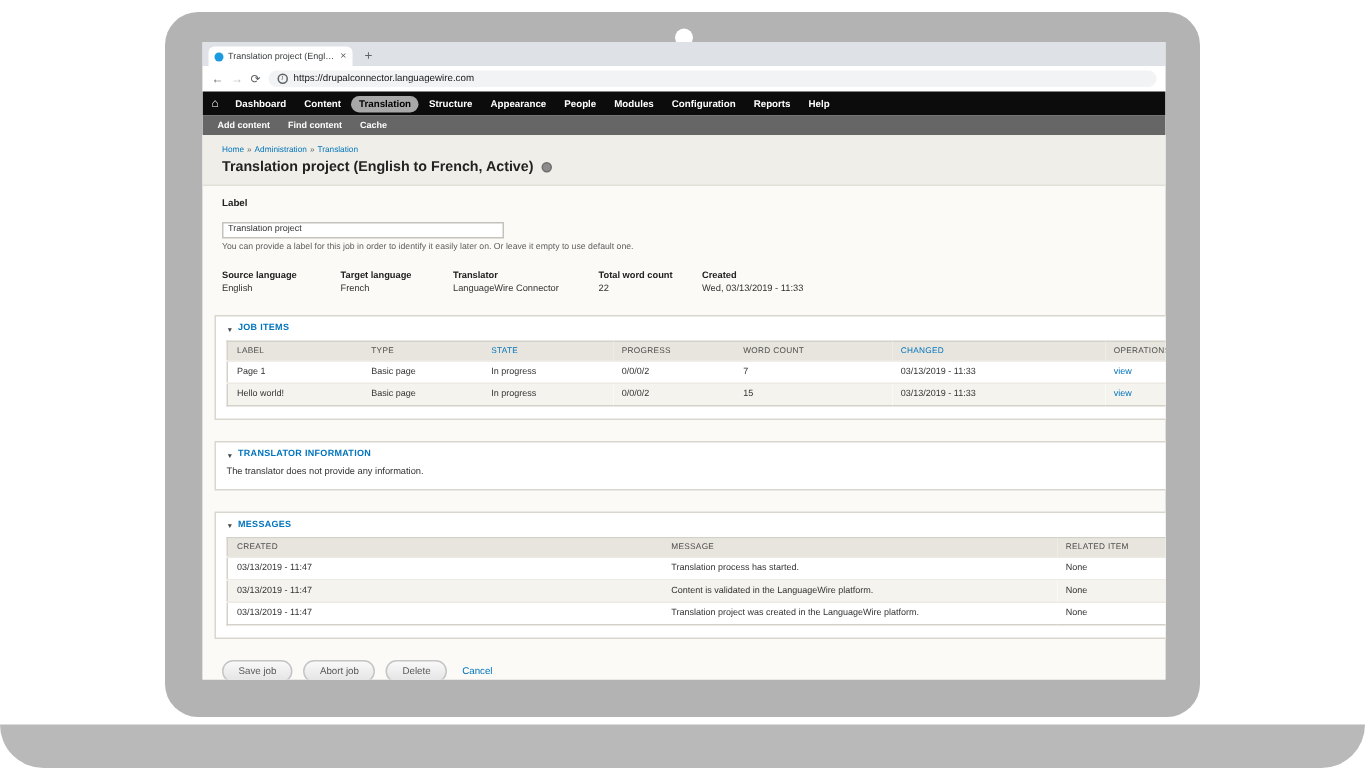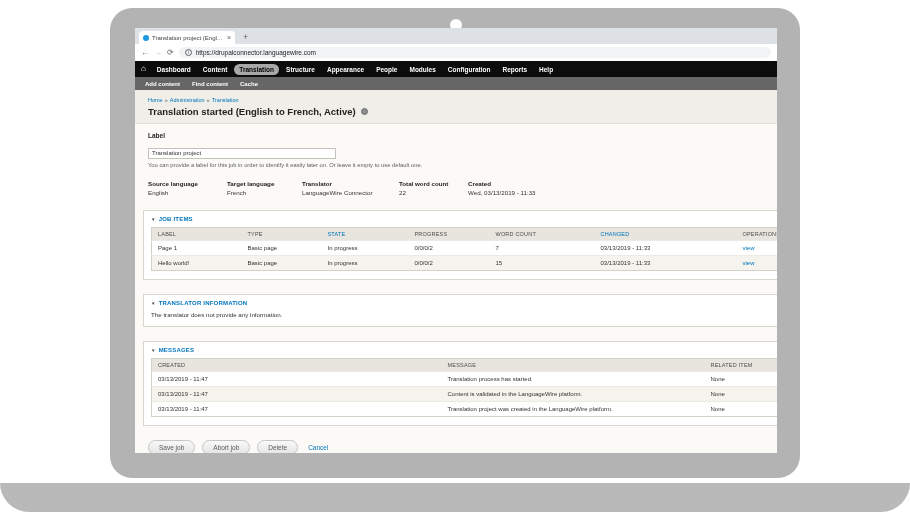--- a/index.html
+++ b/index.html
@@ -145,21 +145,21 @@
         <span class="shortcut">Cache</span>
       </div>
 
       <div class="pagearea">
 
         <div class="headerstrip">
           <div class="breadcrumb">
             <a href="#">Home</a><span class="sep">»</span><a href="#">Administration</a><span class="sep">»</span><a href="#">Translation</a>
           </div>
           <div class="titlerow">
-            <span class="pagetitle">Translation started (English to French, Active)</span>
+            <span class="pagetitle">Translation project (English to French, Active)</span>
             <span class="gearicon"></span>
           </div>
         </div>
 
         <div class="content">
 
           <div class="inset">
             <label class="fieldlabel">Label</label>
             <input class="labelinput" type="text" value="Translation project" style="">
             <div class="helptext">You can provide a label for this job in order to identify it easily later on. Or leave it empty to use default one.</div>

